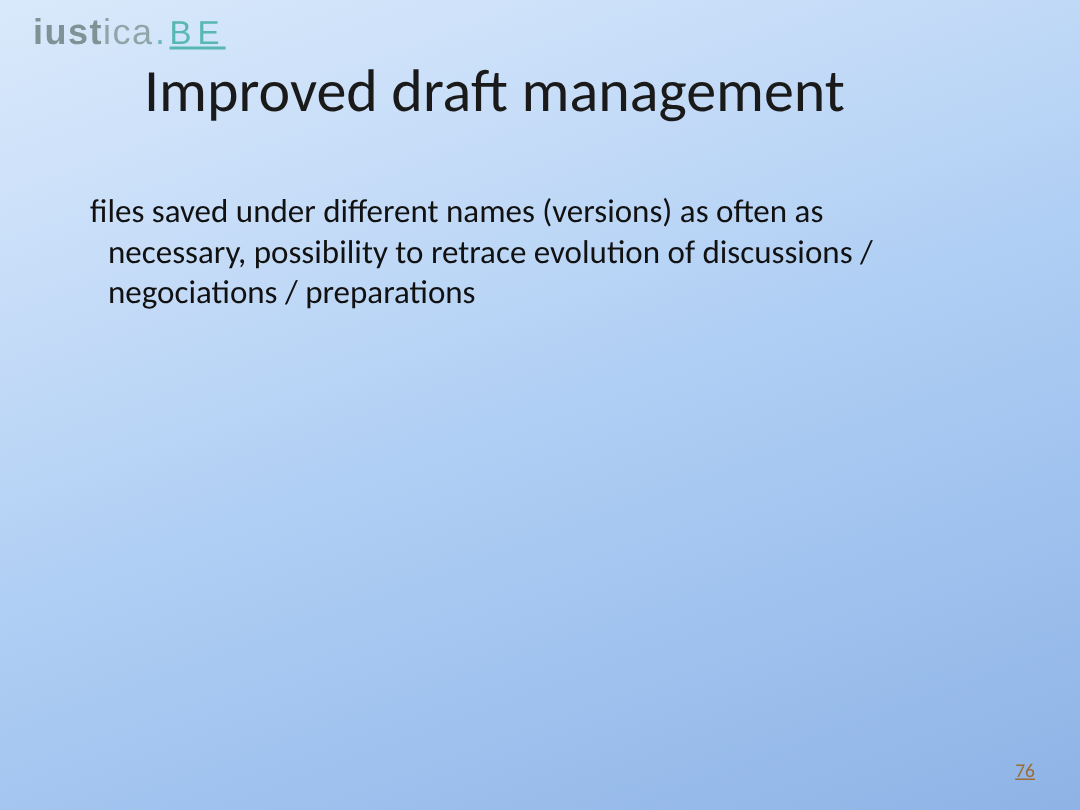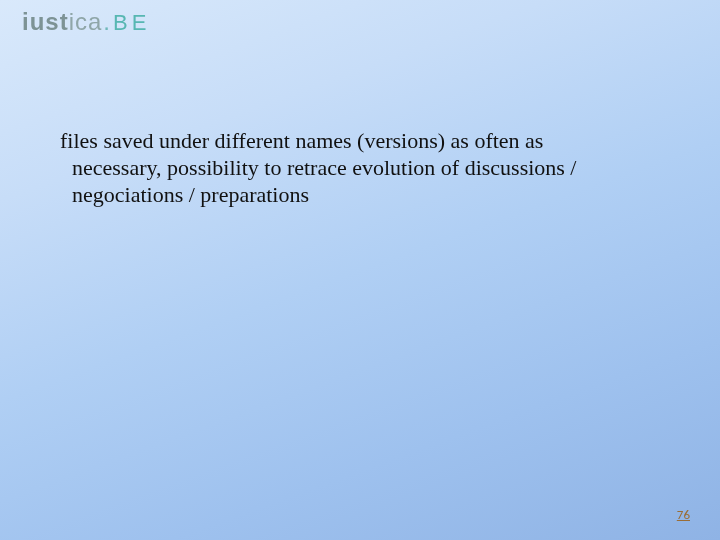--- a/index.html
+++ b/index.html
@@ -41,20 +41,21 @@
   }
   .logo .dot {
     color: #6fb8b8;
     margin: 0 2px 0 1px;
   }
   .logo .be {
     color: #57b7b2;
     font-weight: 500;
     letter-spacing: 4px;
     font-size: 22px;
+    text-decoration: underline;
   }
   .title {
     position: absolute;
     top: 36px;
     left: 96px;
     right: 40px;
     font-size: 40px;
     color: #1a1a1a;
     font-weight: 400;
   }
@@ -64,40 +65,40 @@
     left: 50px;
     right: 90px;
     font-size: 22px;
     line-height: 1.22;
     color: #111;
   }
   .body p {
     margin: 0;
     text-indent: -12px;
     padding-left: 22px;
-    font-family: Liberation Serif, serif;
   }
   .pagenum {
     position: absolute;
     bottom: 18px;
     right: 30px;
     font-size: 13px;
     color: #9a6d36;
     text-decoration: underline;
   }
 </style>
 </head>
 <body>
 
 <div class="slide">
 
   <div class="logo">
     <span class="iust">iust</span><span class="ica">ica</span><span class="dot">.</span><span class="be">BE</span>
   </div>
 
+  <div class="title">Improved draft management</div>
 
   <div class="body">
     <p>files saved under different names (versions) as often as necessary, possibility to retrace evolution of discussions / negociations / preparations</p>
   </div>
 
   <div class="pagenum">76</div>
 
 </div>
 
 </body></html>

